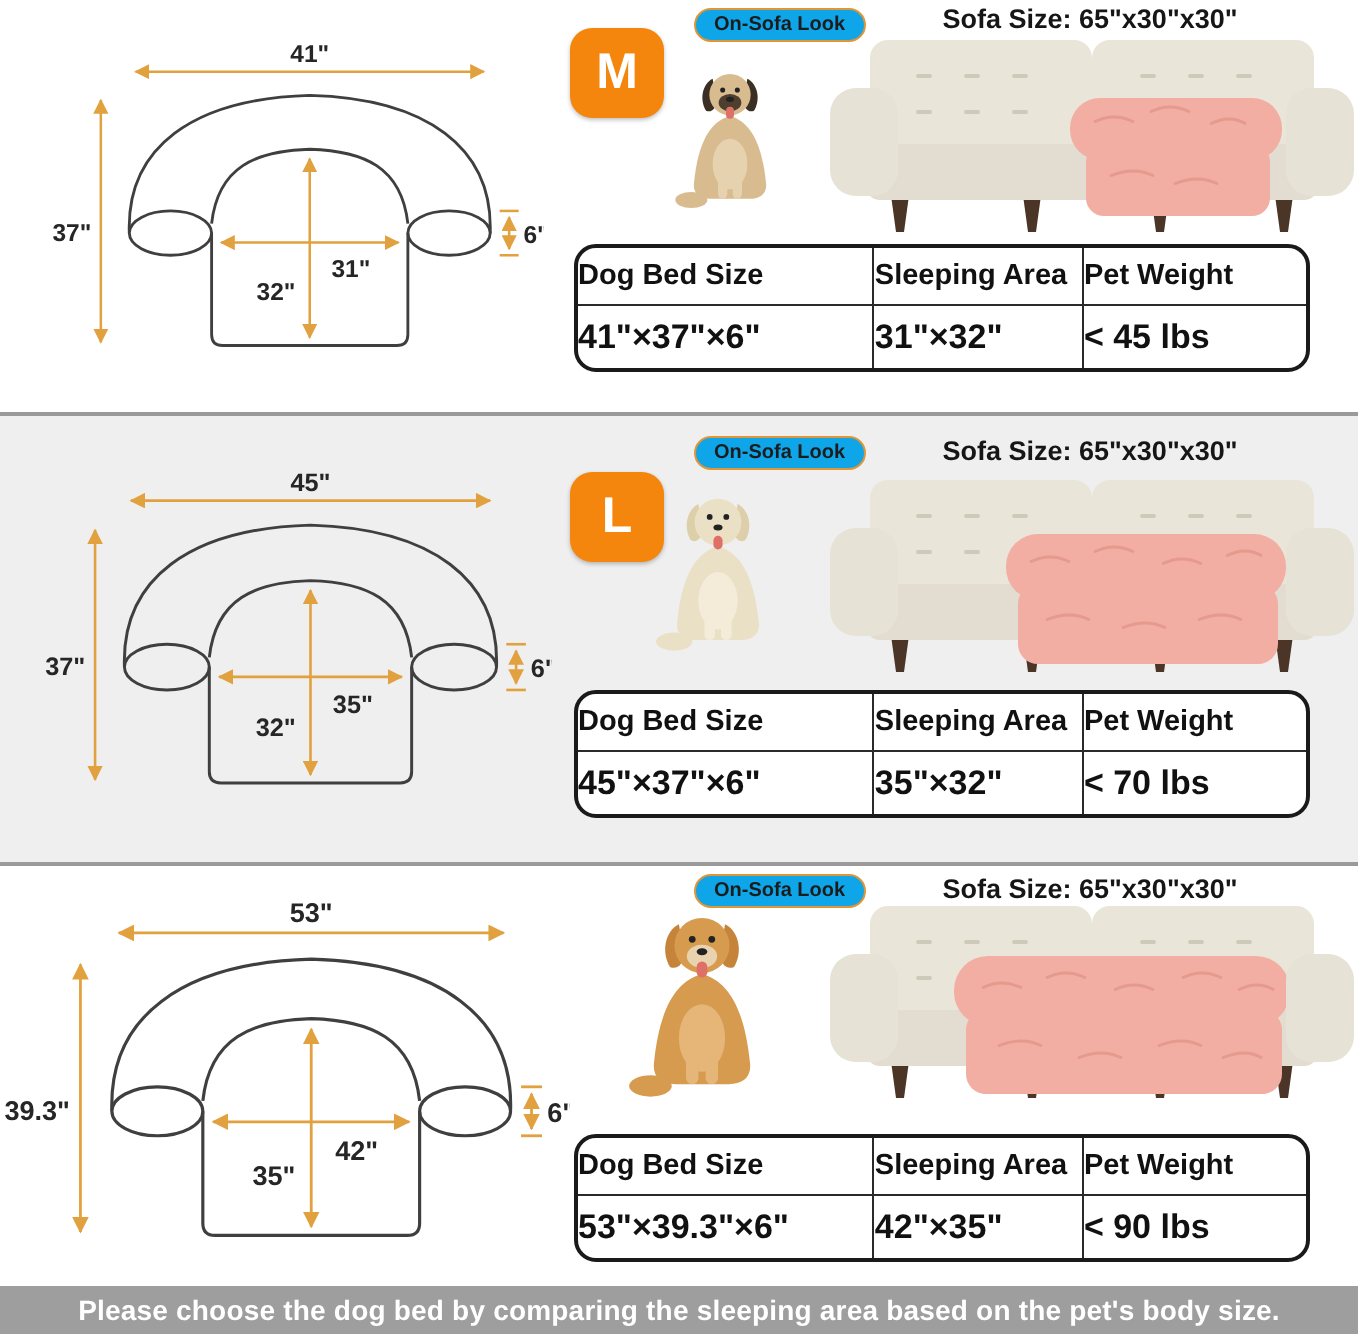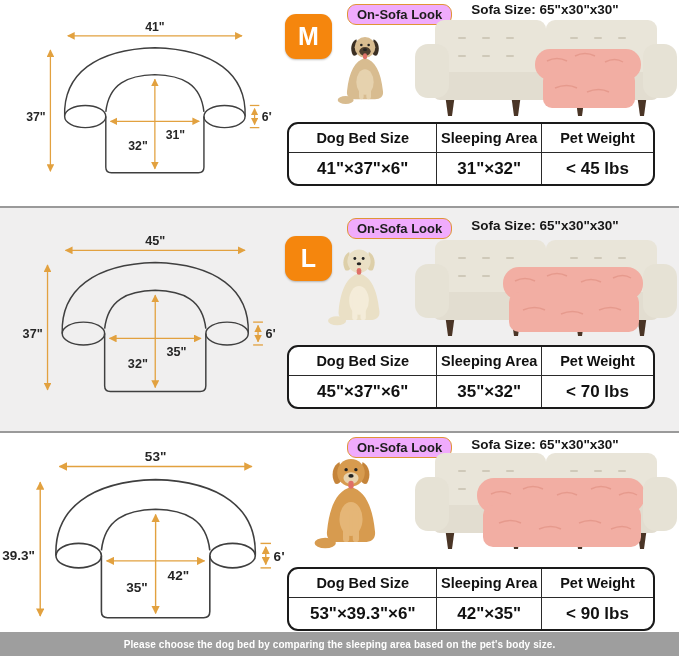--- a/index.html
+++ b/index.html
@@ -25,22 +25,22 @@
 
   .badge {
     position:absolute; left:0; width:47px; height:45px; border-radius:11px;
     background:#F5860D; color:#fff; font-weight:700; font-size:25px;
     display:flex; align-items:center; justify-content:center;
     box-shadow:0 1px 2px rgba(0,0,0,.25);
   }
   .s0 .badge { top:14px; } .s1 .badge { top:28px; } .s2 .badge { top:20px; }
 
   .pill {
-    position:absolute; left:62px; background:#f0abfc; border:1.6px solid #E09536;
-    border-radius:9px; padding:2px 9px; font-size:13px; font-weight:600;
+    position:absolute; left:62px; background:#0ea5e9; border:1.6px solid #E09536;
+    border-radius:9px; padding:2px 9px; font-size:10px; font-weight:600;
     color:#1c1c1c; white-space:nowrap;
   }
   .s0 .pill { top:4px; } .s1 .pill { top:10px; } .s2 .pill { top:4px; }
 
   .sofa-size {
     position:absolute; left:140px; width:240px; text-align:center;
     font-size:13.5px; font-weight:700; color:#161616;
   }
   .s0 .sofa-size { top:2px; } .s1 .sofa-size { top:10px; } .s2 .sofa-size { top:4px; }
 
@@ -58,32 +58,32 @@
   .sofa svg { width:100%; display:block; }
 
   .tablewrap { position:absolute; left:2px; width:368px; }
   .s0 .tablewrap { top:122px; } .s1 .tablewrap { top:137px; } .s2 .tablewrap { top:134px; }
   table.size-table {
     width:100%; border-collapse:separate; border-spacing:0;
     background:#fff; border:2px solid #1a1a1a; border-radius:11px; overflow:hidden;
     table-layout:fixed;
   }
   table.size-table th, table.size-table td {
-    text-align:center; vertical-align:middle; color:#111;
+    text-align:left; vertical-align:middle; color:#111;
   }
   table.size-table th { height:29px; font-size:14.5px; font-weight:600;
     border-bottom:1.6px solid #2a2a2a; }
   table.size-table td { height:31px; font-size:17px; font-weight:600; }
   .col-bed { width:40.5%; }
   .col-sleep { width:29%; border-left:1.6px solid #2a2a2a; border-right:1.6px solid #2a2a2a; }
   .col-weight { width:30.5%; }
 
   .banner {
-    position:absolute; left:0; bottom:16px; width:679px; height:24px;
-    background:#9E9E9E; color:#fff; font-size:10px; font-weight:700;
+    position:absolute; left:0; bottom:5px; width:679px; height:24px;
+    background:#9E9E9E; color:#fff; font-size:14px; font-weight:700;
     display:flex; align-items:center; justify-content:center; letter-spacing:.1px;
   }
 </style>
 </head>
 <body>
 
 <section class="section s0">
   <div class="diagram">
     <svg class="bed-svg" viewBox="-16 0 326 210">
       <defs>

